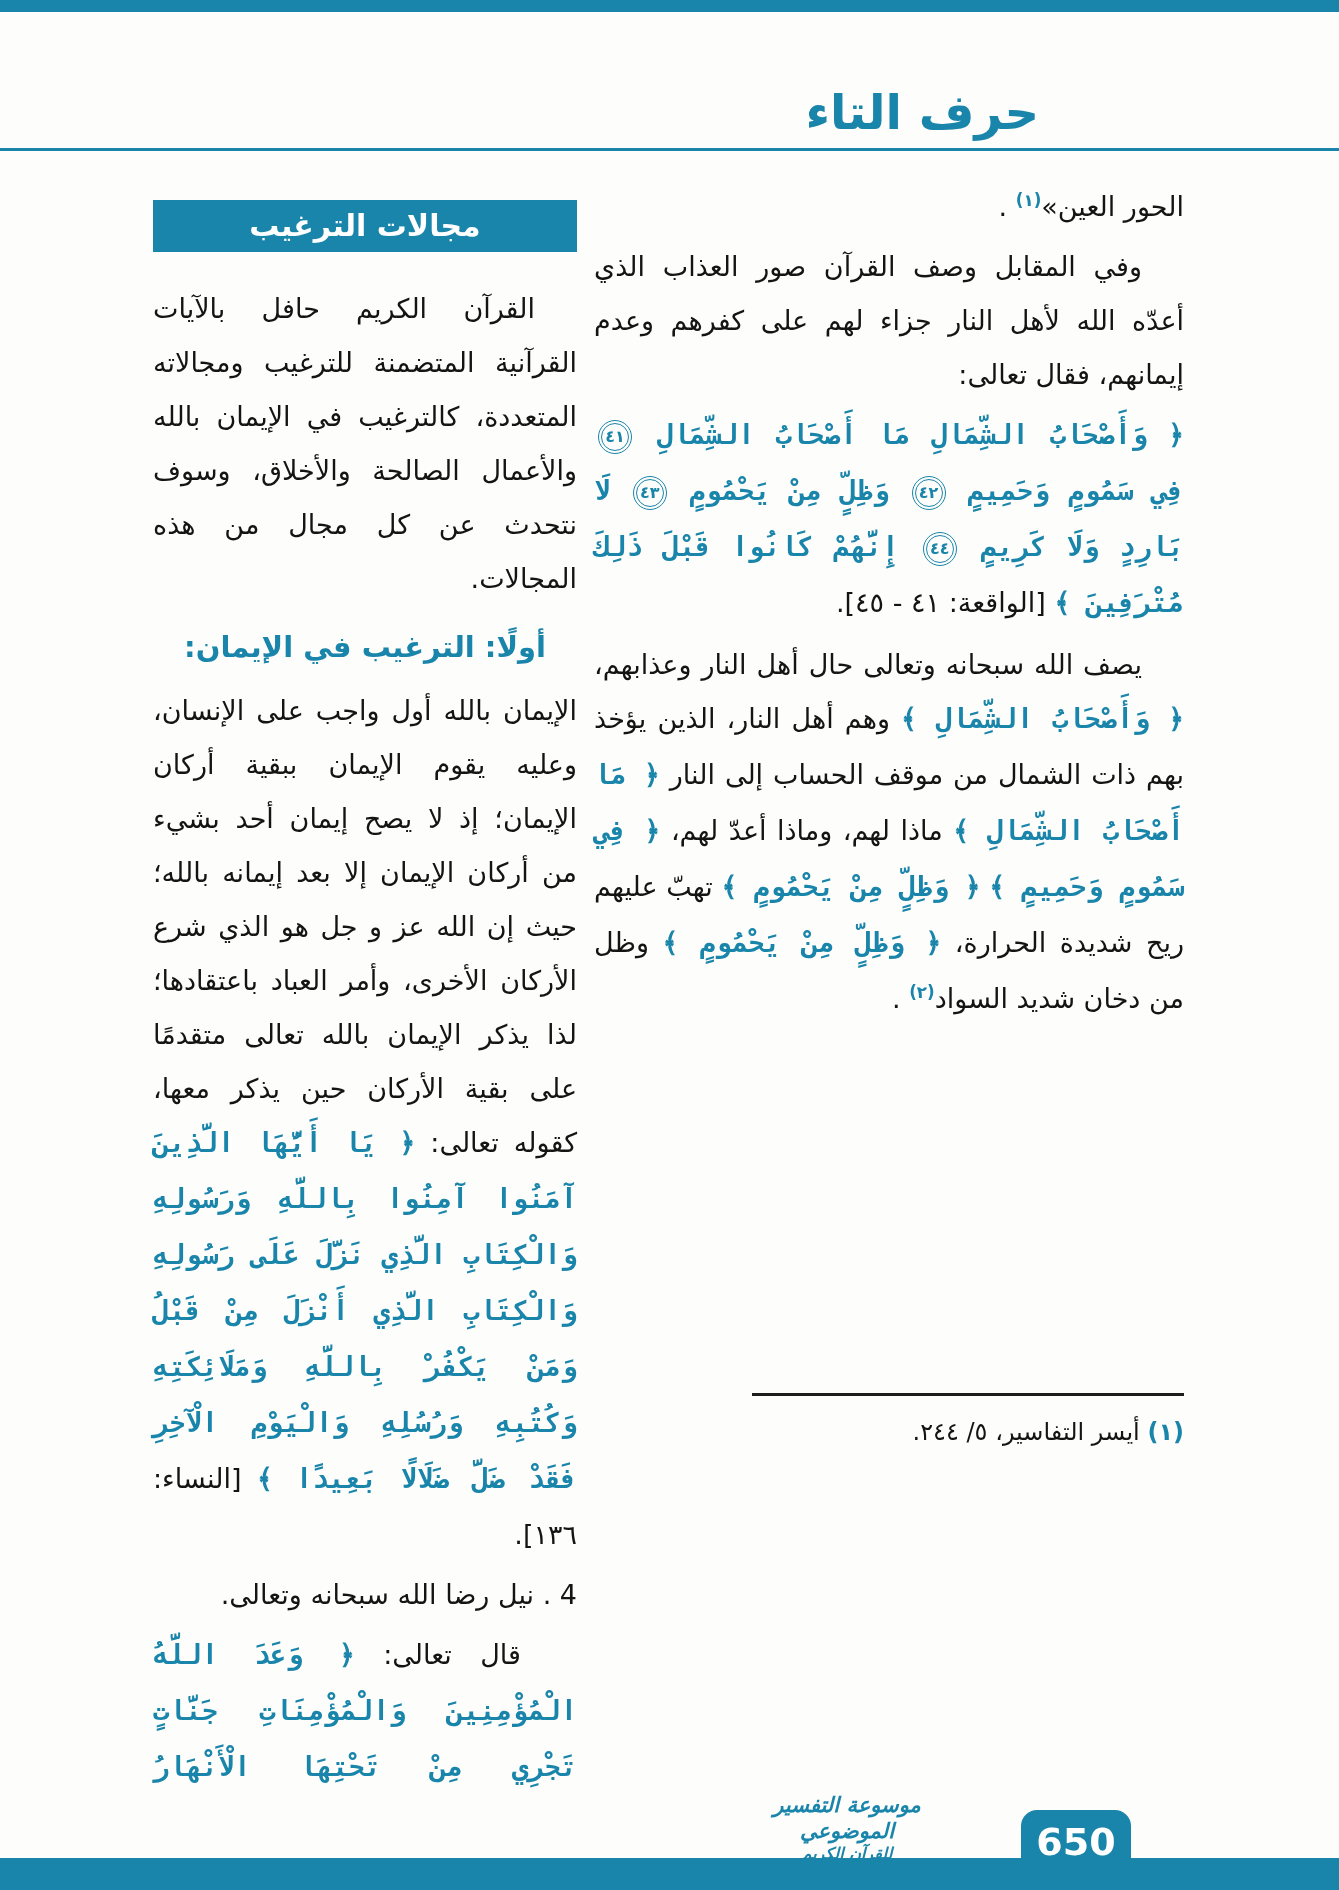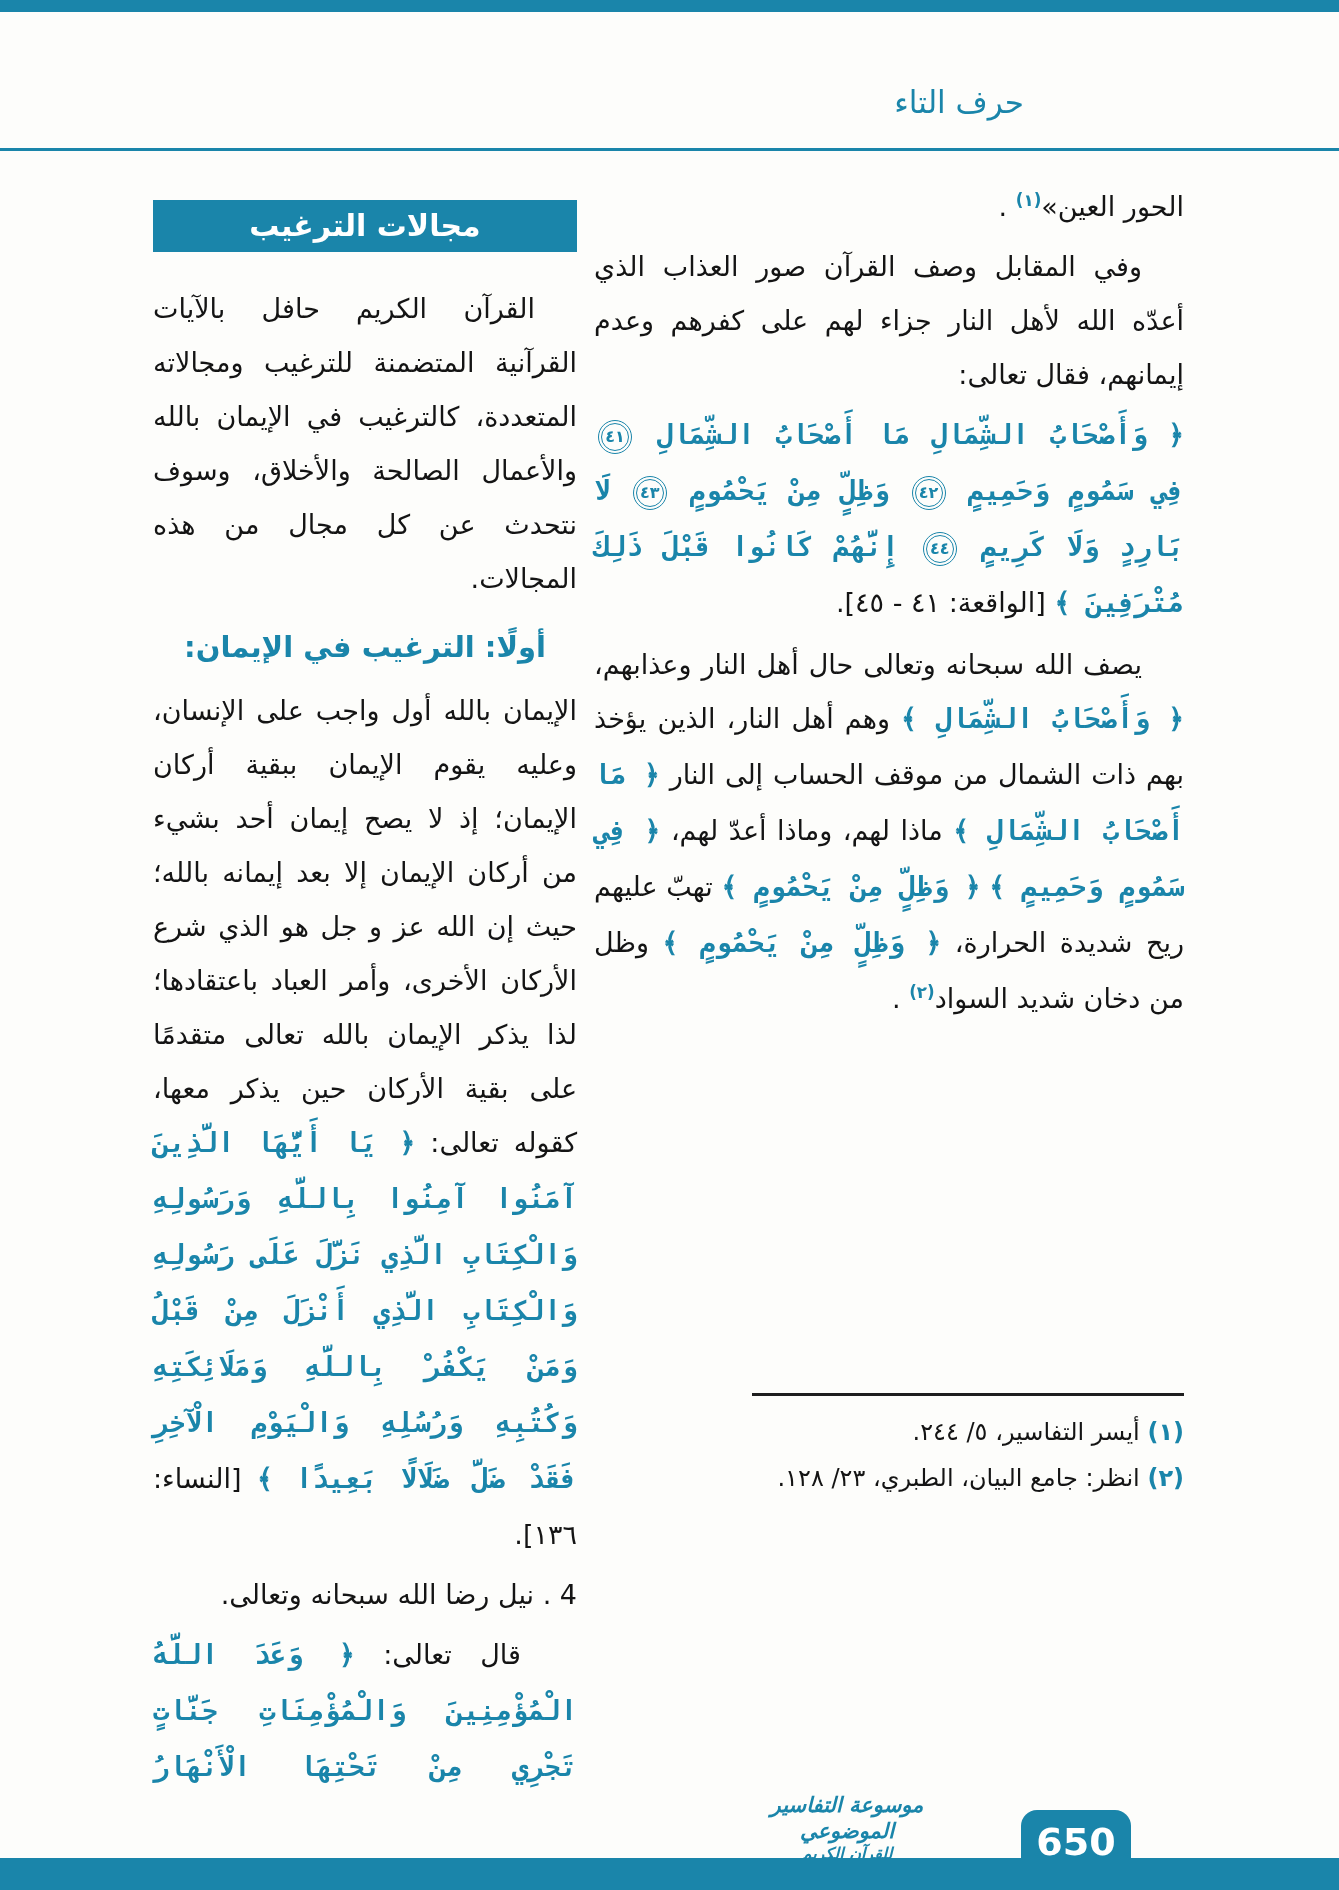--- a/index.html
+++ b/index.html
@@ -11,22 +11,22 @@
     font-family:"DejaVu Sans", sans-serif;
     direction:rtl;
     overflow:hidden;
   }
 
   
   .top-bar { position:absolute; top:0; left:0; width:100%; height:12px; background:var(--accent,#1a85aa); }
   .footer-bar { position:absolute; bottom:0; left:0; width:100%; height:32px; background:var(--accent,#1a85aa); }
 
   .header-title {
-    position:absolute; top:84px; right:315px;
-    font-size:31px; font-weight:normal; color:var(--accent,#1a85aa);
+    position:absolute; top:84px; right:300px;
+    font-size:48px; font-weight:bold; color:var(--accent,#1a85aa);
     letter-spacing:1px;
   }
   .header-rule { position:absolute; top:148px; left:0; width:100%; height:3px; background:var(--accent,#1a85aa); }
 
   
   .col {
     position:absolute;
     font-size:27px;
     line-height:2.0;
     text-align:justify;
@@ -124,25 +124,24 @@
   <p class="para indent">القرآن الكريم حافل بالآيات القرآنية المتضمنة للترغيب ومجالاته المتعددة، كالترغيب في الإيمان بالله والأعمال الصالحة والأخلاق، وسوف نتحدث عن كل مجال من هذه المجالات.</p>
   <div class="subheading">أولًا: الترغيب في الإيمان:</div>
   <p class="para"><span class="seg seg-t">الإيمان بالله أول واجب على الإنسان، وعليه يقوم الإيمان ببقية أركان الإيمان؛ إذ لا يصح إيمان أحد بشيء من أركان الإيمان إلا بعد إيمانه بالله؛ حيث إن الله عز و جل هو الذي شرع الأركان الأخرى، وأمر العباد باعتقادها؛ لذا يذكر الإيمان بالله تعالى متقدمًا على بقية الأركان حين يذكر معها، كقوله تعالى: </span><span class="seg seg-q">﴿ يَا أَيُّهَا الَّذِينَ آمَنُوا آمِنُوا بِاللَّهِ وَرَسُولِهِ وَالْكِتَابِ الَّذِي نَزَّلَ عَلَى رَسُولِهِ وَالْكِتَابِ الَّذِي أَنْزَلَ مِنْ قَبْلُ وَمَنْ يَكْفُرْ بِاللَّهِ وَمَلَائِكَتِهِ وَكُتُبِهِ وَرُسُلِهِ وَالْيَوْمِ الْآخِرِ فَقَدْ ضَلَّ ضَلَالًا بَعِيدًا ﴾</span><span class="seg seg-r"> [النساء: ١٣٦].</span></p>
   <p class="para list-item">4 . نيل رضا الله سبحانه وتعالى.</p>
   <p class="para indent2 stretch-last"><span class="seg seg-t">قال تعالى: </span><span class="seg seg-q">﴿ وَعَدَ اللَّهُ الْمُؤْمِنِينَ وَالْمُؤْمِنَاتِ جَنَّاتٍ تَجْرِي مِنْ تَحْتِهَا الْأَنْهَارُ</span></p>
 </div>
 
 <div class="fn-area">
   <div class="fn-rule"></div>
   <div class="fn-item"><span class="seg seg-m">(١)</span><span class="seg seg-t"> أيسر التفاسير، ٥/ ٢٤٤.</span></div>
-  <div class="fn-item"><span class="seg seg-m">(٢)</span><span class="seg seg-t"> انظر: جامع البيان، الطبري، ٢٣/ ١٢٨.</span></div>
 </div>
 
 <div class="publisher-logo">
-  <div class="logo-line1">موسوعة التفاسير الموضوعي</div>
+  <div class="logo-line1">موسوعة التفسير الموضوعي</div>
   <div class="logo-line2">للقرآن الكريم</div>
 </div>
 
 <div class="page-badge">
   <span>650</span>
 </div>
 
 <div class="footer-bar"></div>
 
 </body></html>

